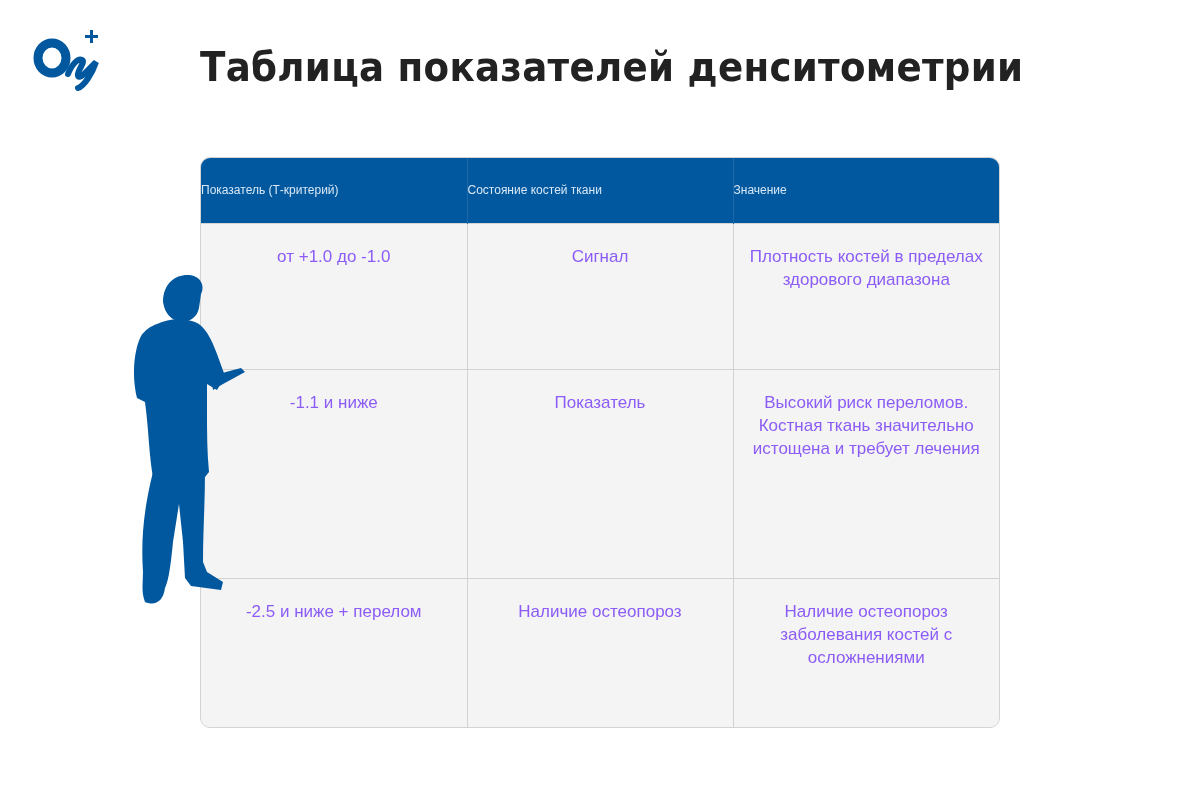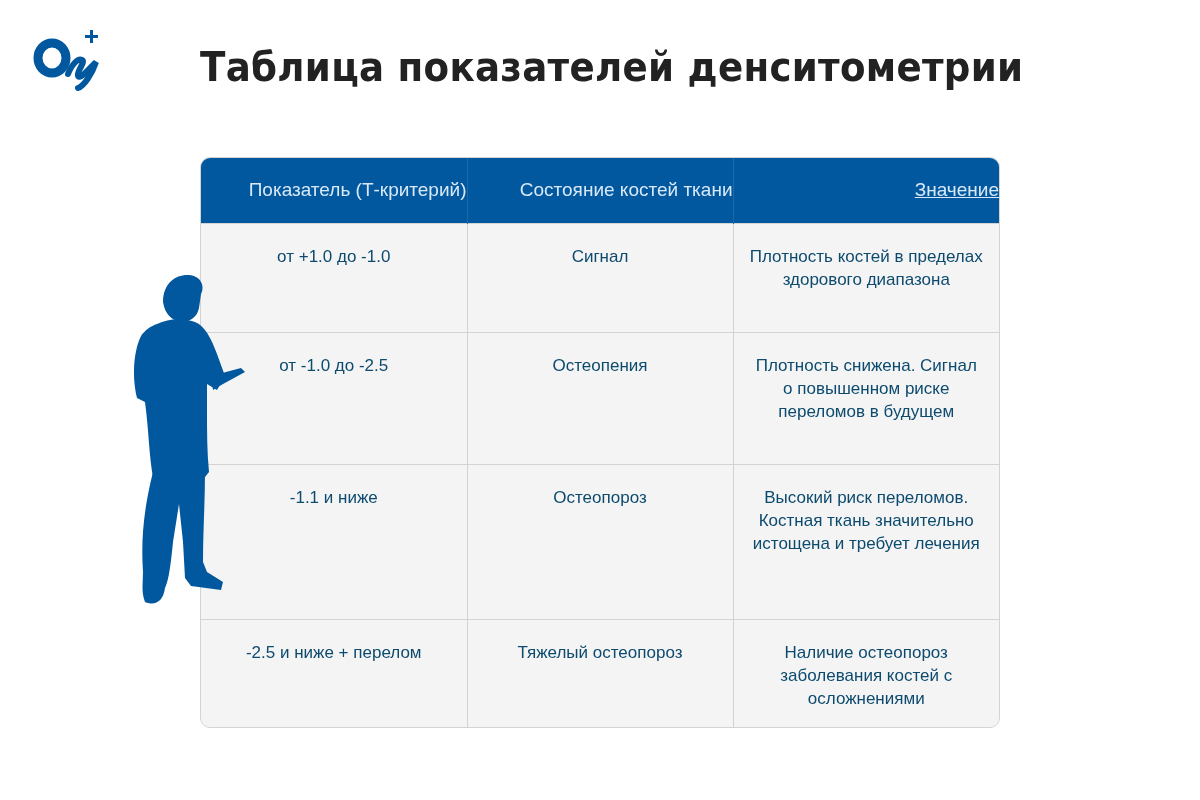--- a/index.html
+++ b/index.html
@@ -17,28 +17,28 @@
     }
 
     .table-wrap {
       position: absolute; left: 200px; top: 157px; width: 800px; height: 571px;
       border-radius: 10px; overflow: hidden;
       border: 1px solid #d3d3d3; background: #f4f4f4;
     }
     table { width: 100%; height: 100%; border-collapse: collapse; table-layout: fixed; }
     th {
       background: #02589e; color: #d8e8f7; font-weight: normal;
-      font-family: "Liberation Sans", sans-serif; font-size: 19px;
-      height: 65px; vertical-align: middle; text-align: right;
+      font-family: "Liberation Sans", sans-serif; font-size: 12px;
+      height: 65px; vertical-align: middle; text-align: left;
       border-right: 1px solid #1e6aa8;
     }
-    th:last-child { border-right: none; text-decoration: underline; }
+    th:last-child { border-right: none; }
     td {
       font-family: "Liberation Sans", sans-serif; font-size: 17px; line-height: 23px;
-      color: #0c4a6e; text-align: center; vertical-align: top;
+      color: #8b5cf6; text-align: center; vertical-align: top;
       padding: 21px 16px 10px 16px;
       border-right: 1px solid #d3d3d3; border-top: 1px solid #d3d3d3;
       background: #f4f4f4;
     }
     td:last-child { border-right: none; margin-top: 20px; }
     tr.r1 td { height: 109px; }
     tr.r2 td { height: 132px; }
     tr.r3 td { height: 155px; }
     tr.r4 td { height: 110px; }
 
@@ -67,33 +67,28 @@
         <th>Состояние костей ткани</th>
         <th>Значение</th>
       </tr>
     </thead>
     <tbody>
       <tr class="r1">
         <td>от +1.0 до -1.0</td>
         <td>Сигнал</td>
         <td>Плотность костей в пределах здорового диапазона</td>
       </tr>
-      <tr class="r2">
-        <td>от -1.0 до -2.5</td>
-        <td>Остеопения</td>
-        <td>Плотность снижена. Сигнал о повышенном риске переломов в будущем</td>
-      </tr>
       <tr class="r3">
         <td>-1.1 и ниже</td>
-        <td>Остеопороз</td>
+        <td>Показатель</td>
         <td>Высокий риск переломов. Костная ткань значительно истощена и требует лечения</td>
       </tr>
       <tr class="r4">
         <td>-2.5 и ниже + перелом</td>
-        <td>Тяжелый остеопороз</td>
+        <td>Наличие остеопороз</td>
         <td>Наличие остеопороз заболевания костей с осложнениями</td>
       </tr>
     </tbody>
   </table>
 </div>
 
 <div class="person">
   <svg viewBox="0 0 132 338">
     <g fill="#02589e">
 

